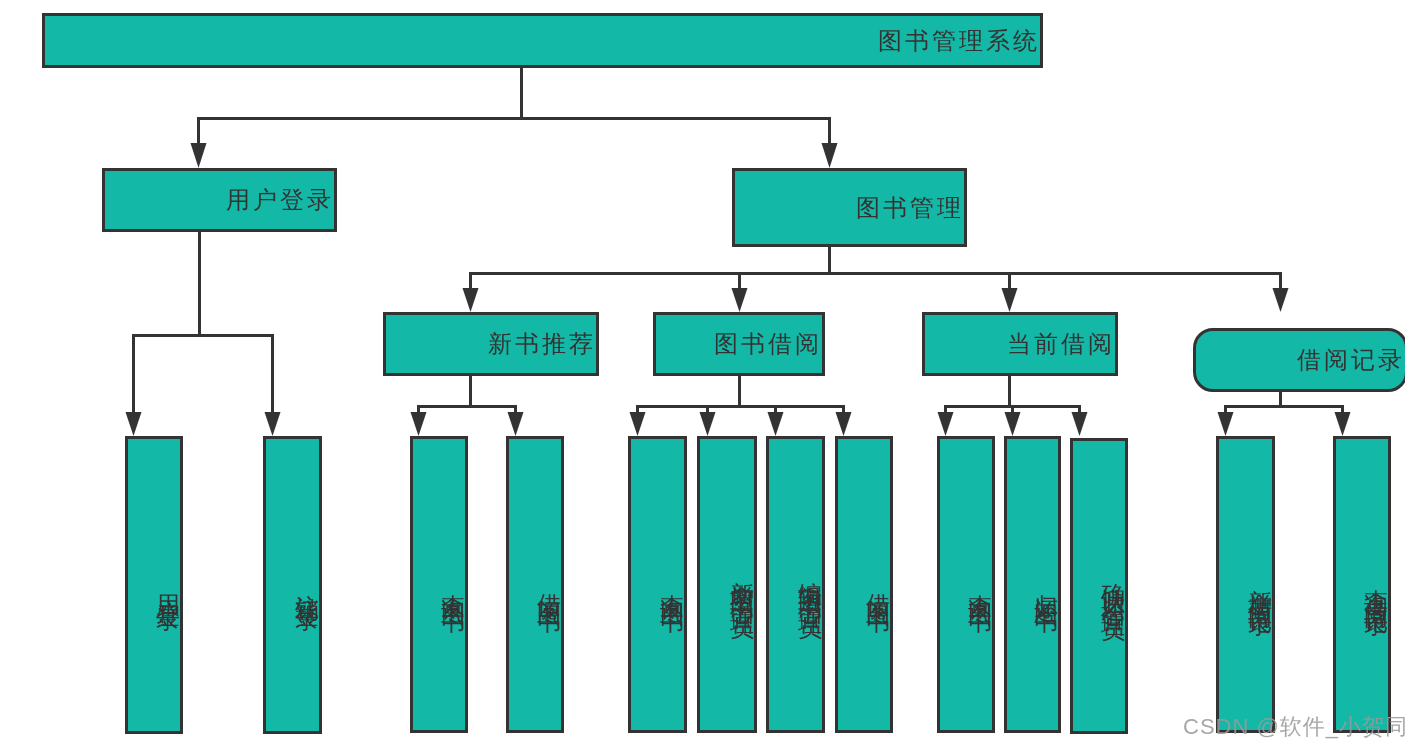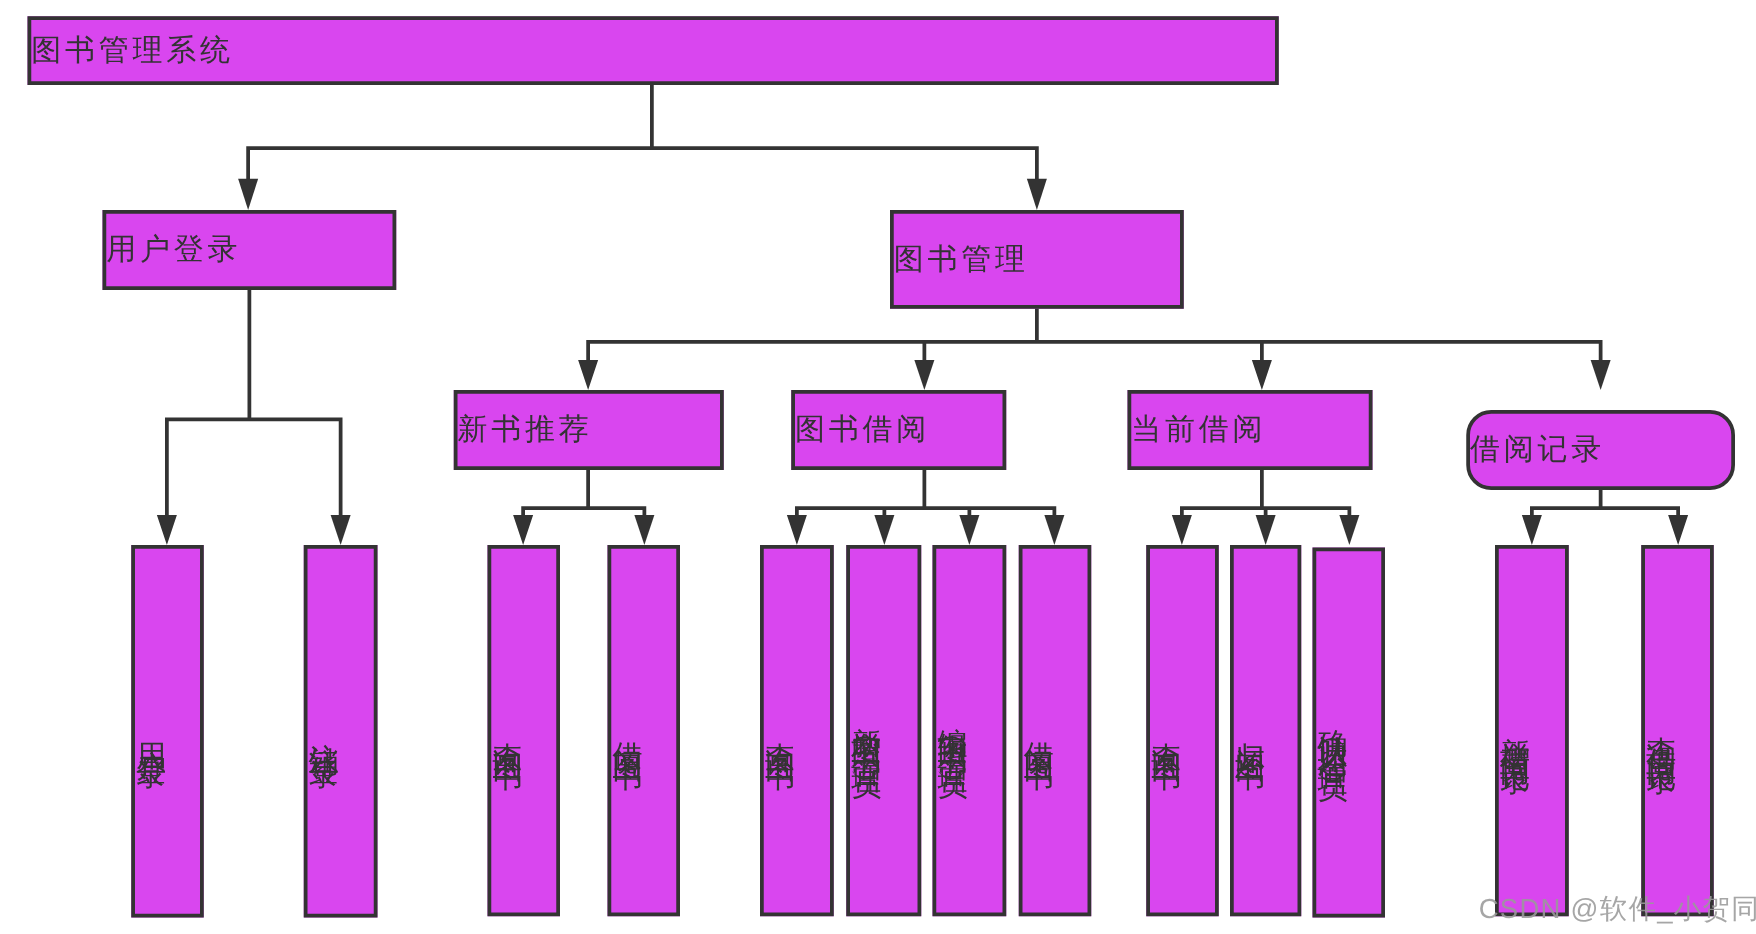--- a/index.html
+++ b/index.html
@@ -13,26 +13,27 @@
     overflow: hidden;
   }
   .svg-layer {
     position: absolute;
     left: 0; top: 0;
     width: 1405px; height: 747px;
     pointer-events: none;
   }
   .box {
     position: absolute;
-    background: #d946ef;
+    background: #14b8a6;
     border: 3px solid #333333;
     box-sizing: border-box;
     display: flex;
     align-items: center;
-    justify-content: flex-start;
+    justify-content: flex-end;
+    margin-left: 20px;
   }
   .hbox span {
     font-size: 24px;
     letter-spacing: 3px;
     white-space: nowrap;
     line-height: 1;
   }
   .vbox span {
     writing-mode: vertical-rl;
     font-size: 24px;

